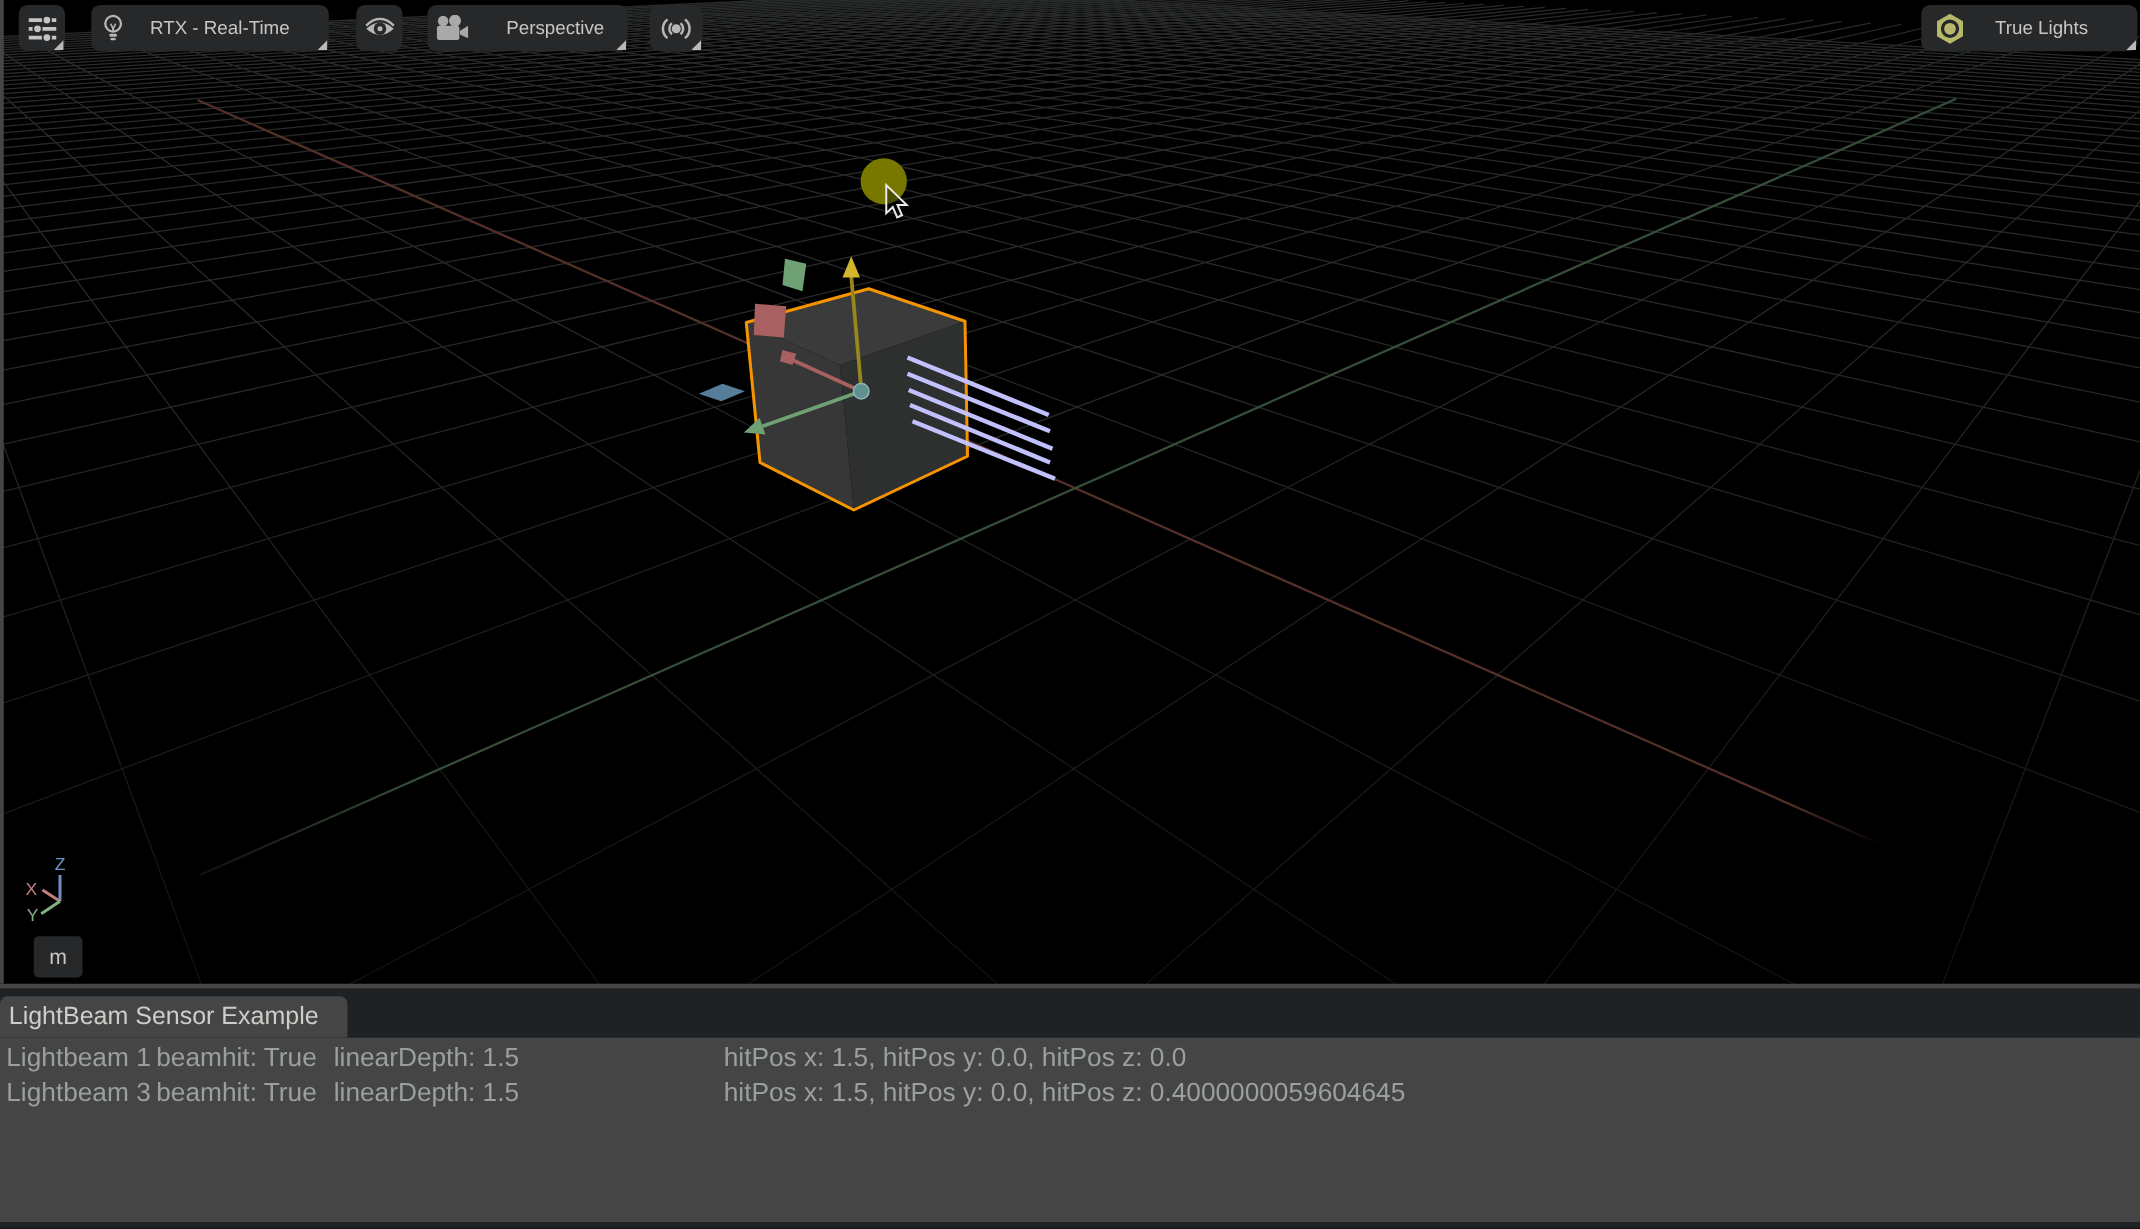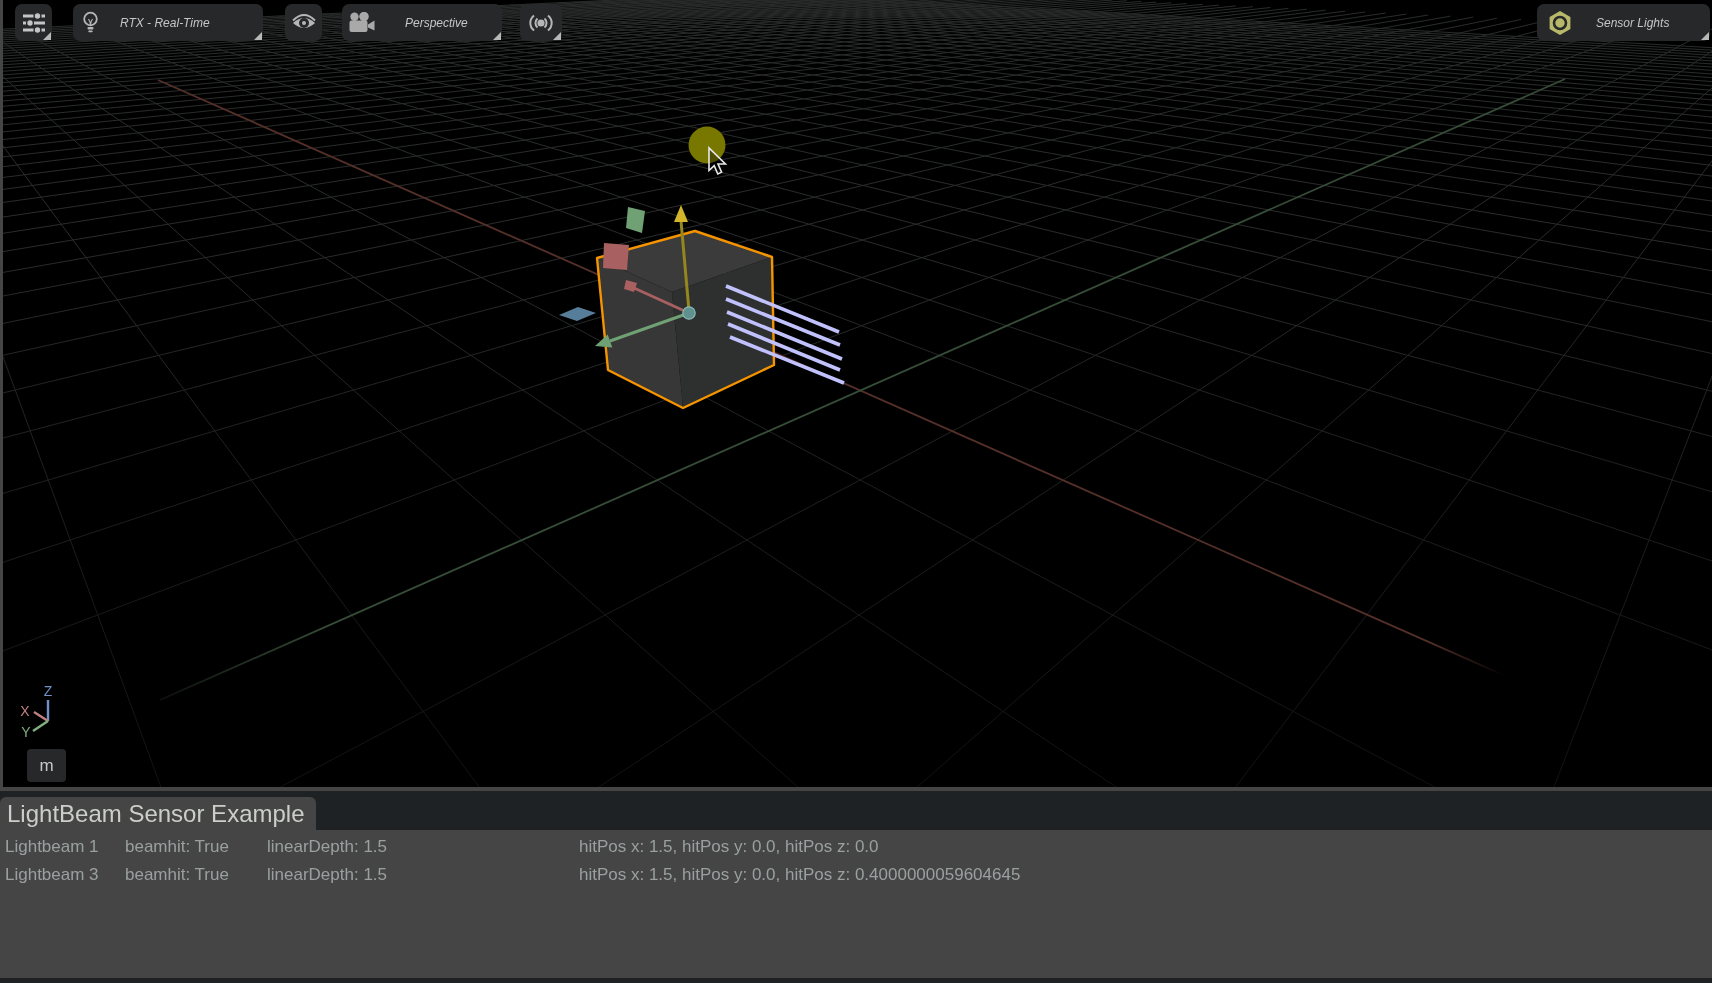--- a/index.html
+++ b/index.html
@@ -1,25 +1,25 @@
 <!DOCTYPE html>
 <html><head>
 <meta charset="utf-8">
 <style>
   html,body{margin:0;padding:0;background:#000;width:1712px;height:983px;overflow:hidden;font-family:"Liberation Sans",sans-serif;}
   #stage{position:relative;width:1712px;height:983px;background:#000;}
   #viewport{position:absolute;left:0;top:0;width:1712px;height:787px;background:#000;overflow:hidden;}
   #left-strip{position:absolute;left:0;top:0;width:3px;height:787px;background:#454545;}
-  .tbtn{position:absolute;top:4px;height:37px;background:#26282a;border-radius:7px;display:flex;align-items:center;color:#c6c6c6;font-size:12px;box-sizing:border-box;font-style:italic;}
+  .tbtn{position:absolute;top:4px;height:37px;background:#26282a;border-radius:7px;display:flex;align-items:center;color:#c6c6c6;font-size:15px;box-sizing:border-box;}
   .notch{position:absolute;right:1px;bottom:1px;width:8px;height:8px;background:#b9b9b9;clip-path:polygon(100% 0,100% 100%,0 100%);}
   #m-badge{position:absolute;left:27px;top:749px;width:39px;height:33px;background:#26282a;border-radius:4px;color:#c7c7c7;font-size:17px;display:flex;align-items:center;justify-content:center;}
   #divider{position:absolute;left:0;top:787px;width:1712px;height:4px;background:#454545;}
   #tabbar{position:absolute;left:0;top:791px;width:1712px;height:39px;background:#1e2224;}
-  #tab-active{position:absolute;left:0;bottom:0;width:316px;height:33px;background:#454545;border-radius:6px 6px 0 0;color:#cccfc9;font-size:24px;line-height:33px;padding-left:7px;box-sizing:border-box;}
-  #panel-content{position:absolute;left:0;top:830px;width:1712px;height:148px;background:#454545;color:#9aa0a0;font-size:17px;padding-top:3px;box-sizing:border-box;}
+  #tab-active{position:absolute;left:0;bottom:0;width:278px;height:33px;background:#454545;border-radius:6px 6px 0 0;color:#cccfc9;font-size:20px;line-height:33px;padding-left:7px;box-sizing:border-box;}
+  #panel-content{position:absolute;left:0;top:830px;width:1712px;height:148px;background:#454545;color:#9aa0a0;font-size:21px;padding-top:3px;box-sizing:border-box;}
   .prow{height:28px;line-height:28px;white-space:nowrap;padding-left:5px;}
   .prow span{display:inline-block;vertical-align:top;}
   .c-name{width:120px;}
   .c-hit{width:142px;}
   .c-depth{width:312px;}
   #bottom-strip{position:absolute;left:0;top:978px;width:1712px;height:5px;background:#1e2224;}
 </style>
 </head>
 <body>
 
@@ -247,21 +247,21 @@
       </svg>
       <span class="notch"></span>
     </div>
 
     <div class="tbtn" style="left:1537px;width:173px;padding-left:10px;">
       <svg width="26" height="26" viewBox="0 0 26 26">
         <polygon points="13,1 2.6,7 2.6,19 13,25 23.4,19 23.4,7" fill="#b8b86a"></polygon>
         <circle cx="13" cy="13" r="9.5" fill="#b8b86a"></circle>
         <circle cx="13" cy="13" r="6" fill="none" stroke="#26282a" stroke-width="2.6"></circle>
       </svg>
-      <span style="margin-left:23px;">Sensor Lights</span>
+      <span style="margin-left:23px;">True Lights</span>
       <span class="notch"></span>
     </div>
 
     <div id="m-badge">m</div>
   </div>
 
   <div id="divider"></div>
   <div id="tabbar">
     <div id="tab-active">LightBeam Sensor Example</div>
   </div>

